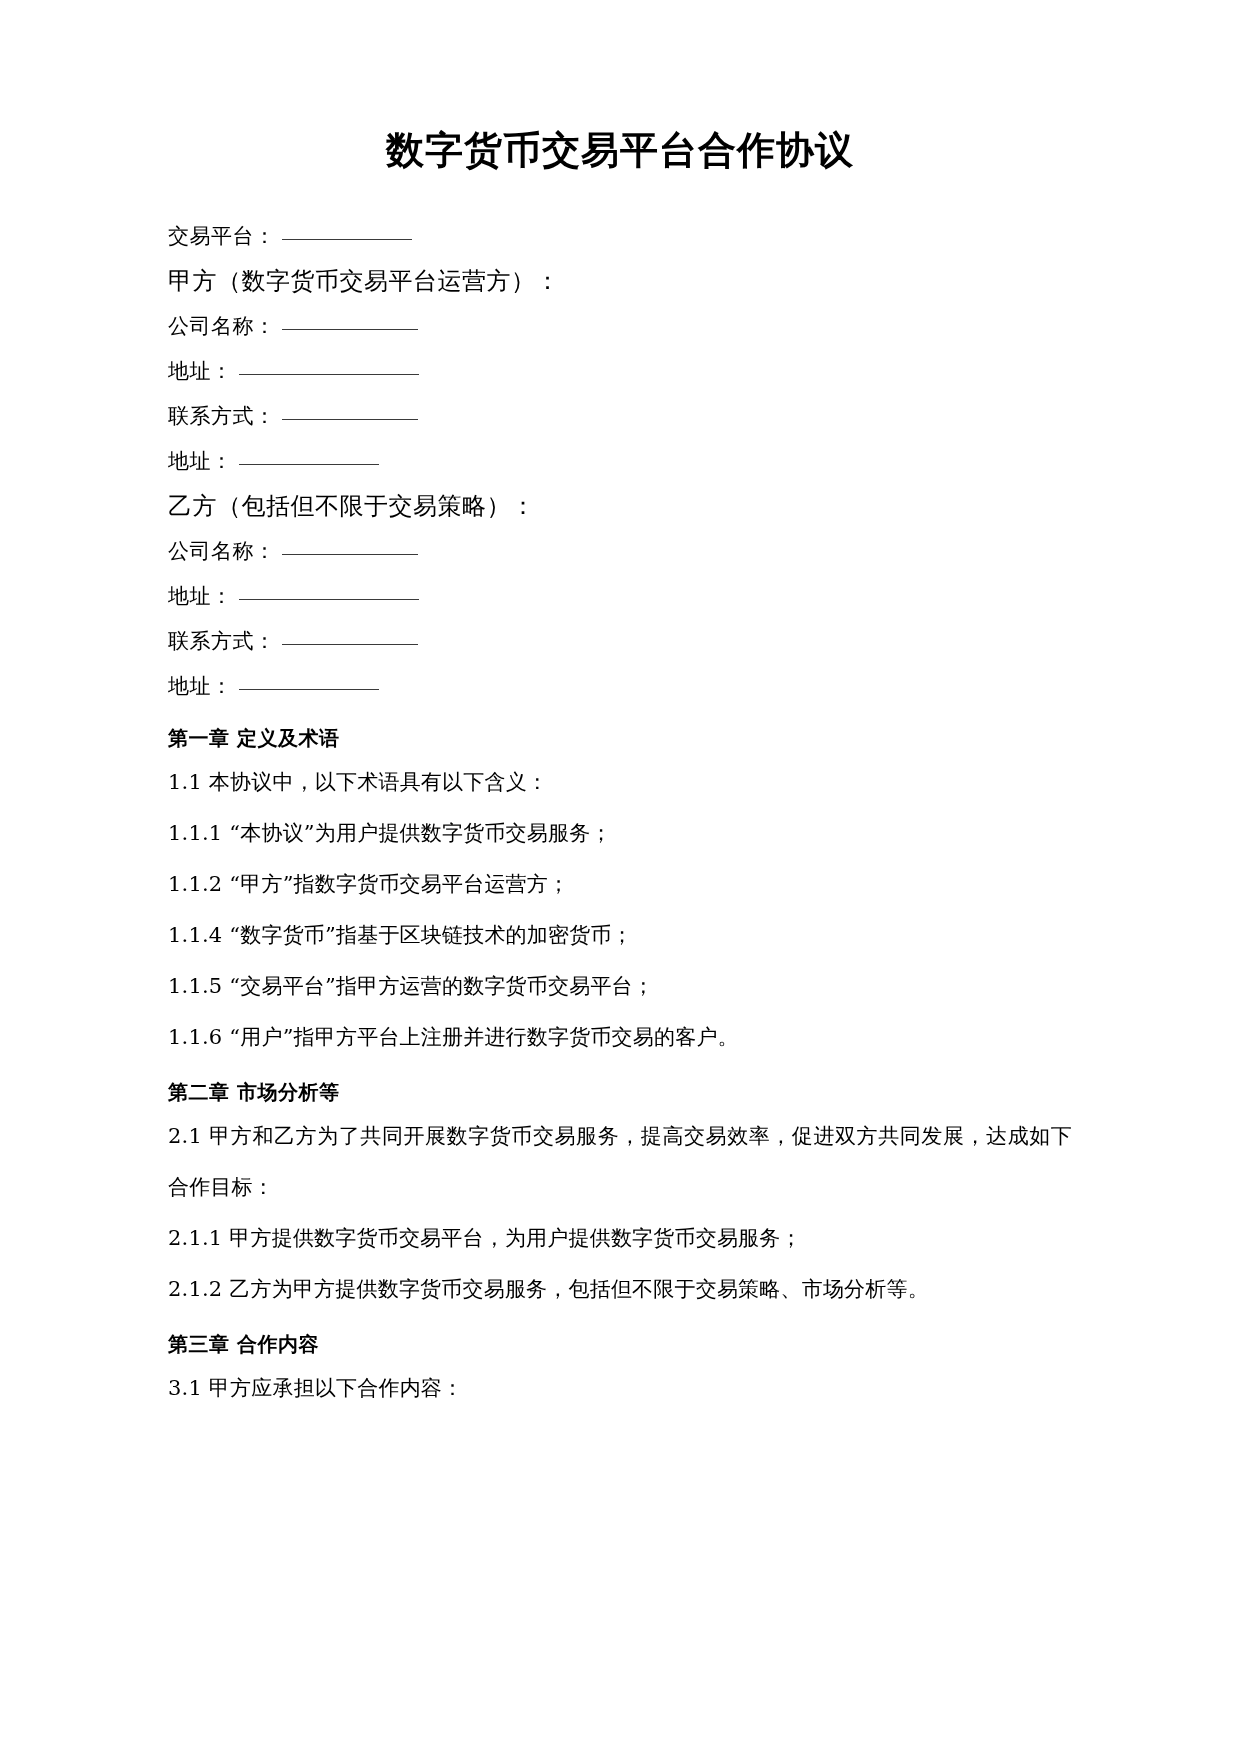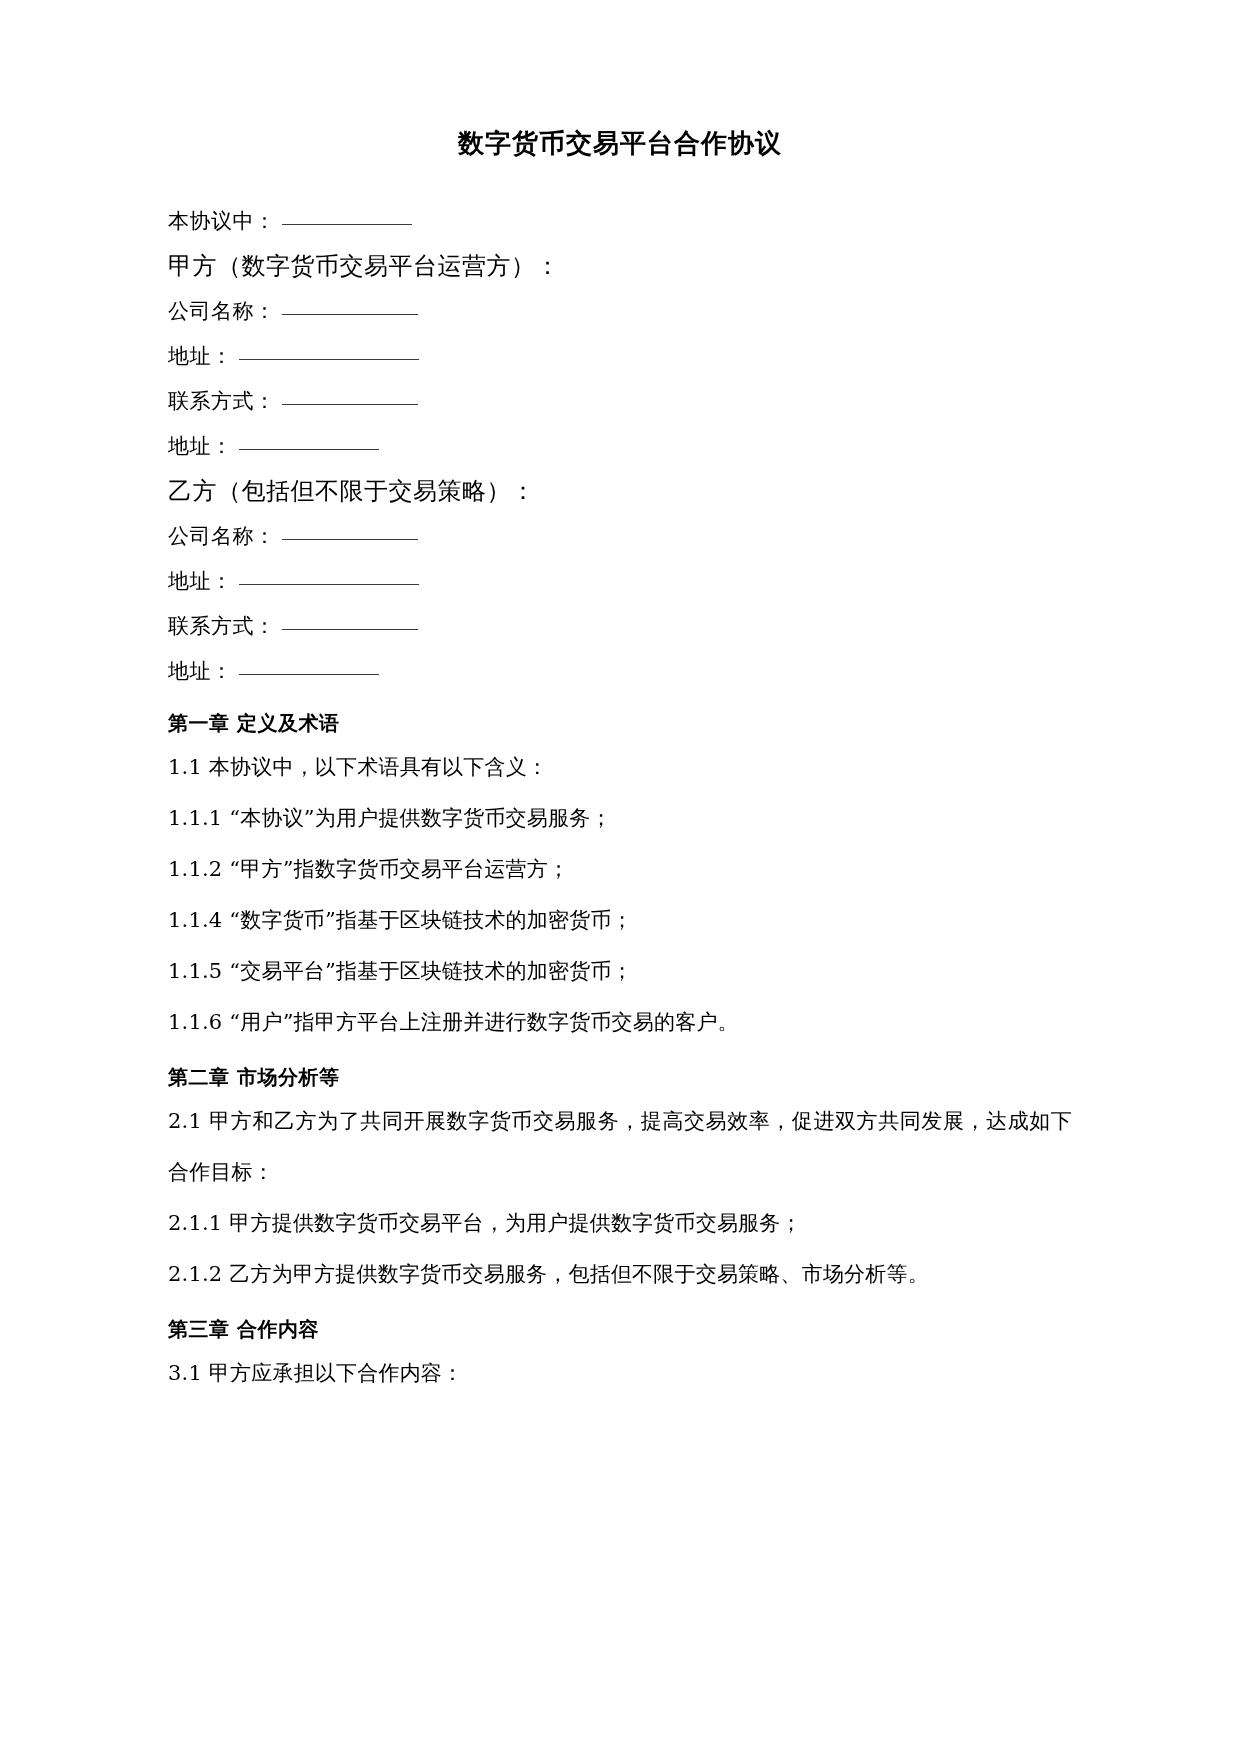--- a/index.html
+++ b/index.html
@@ -21,21 +21,21 @@
     position: absolute;
     left: 168px;
     top: 0;
     width: 904px;
   }
 
   
   .doc-title {
     font-family: "DejaVu Sans", "Liberation Sans", sans-serif;
     font-weight: bold;
-    font-size: 26px;
+    font-size: 38px;
     line-height: 1.2;
     text-align: center;
     letter-spacing: 1px;
     margin: 0;
     padding-top: 128px;
     white-space: nowrap;
   }
 
   
   .field-block {
@@ -92,21 +92,21 @@
 <body>
 
 <div class="page">
   <div class="content">
 
     <h1 class="doc-title">数字货币交易平台合作协议</h1>
 
     <div class="field-block">
 
       <div class="field-row">
-        <span class="field-label">本协议中：</span><span class="blank w1"></span>
+        <span class="field-label">交易平台：</span><span class="blank w1"></span>
       </div>
 
       <div class="party-row">甲方（数字货币交易平台运营方）：</div>
 
       <div class="field-row">
         <span class="field-label">公司名称：</span><span class="blank w2"></span>
       </div>
       <div class="field-row">
         <span class="field-label">地址：</span><span class="blank w3"></span>
       </div>
@@ -131,21 +131,21 @@
       <div class="field-row">
         <span class="field-label">地址：</span><span class="blank w4"></span>
       </div>
     </div>
 
     <div class="chapter">第一章 定义及术语</div>
     <p class="para">1.1 本协议中，以下术语具有以下含义：</p>
     <p class="para">1.1.1 “本协议”为用户提供数字货币交易服务；</p>
     <p class="para">1.1.2 “甲方”指数字货币交易平台运营方；</p>
     <p class="para">1.1.4 “数字货币”指基于区块链技术的加密货币；</p>
-    <p class="para">1.1.5 “交易平台”指基于区块链技术的加密货币；</p>
+    <p class="para">1.1.5 “交易平台”指甲方运营的数字货币交易平台；</p>
     <p class="para">1.1.6 “用户”指甲方平台上注册并进行数字货币交易的客户。</p>
 
     <div class="chapter">第二章 市场分析等</div>
     <p class="para">2.1 甲方和乙方为了共同开展数字货币交易服务，提高交易效率，促进双方共同发展，达成如下合作目标：</p>
     <p class="para">2.1.1 甲方提供数字货币交易平台，为用户提供数字货币交易服务；</p>
     <p class="para">2.1.2 乙方为甲方提供数字货币交易服务，包括但不限于交易策略、市场分析等。</p>
 
     <div class="chapter">第三章 合作内容</div>
     <p class="para">3.1 甲方应承担以下合作内容：</p>
 

